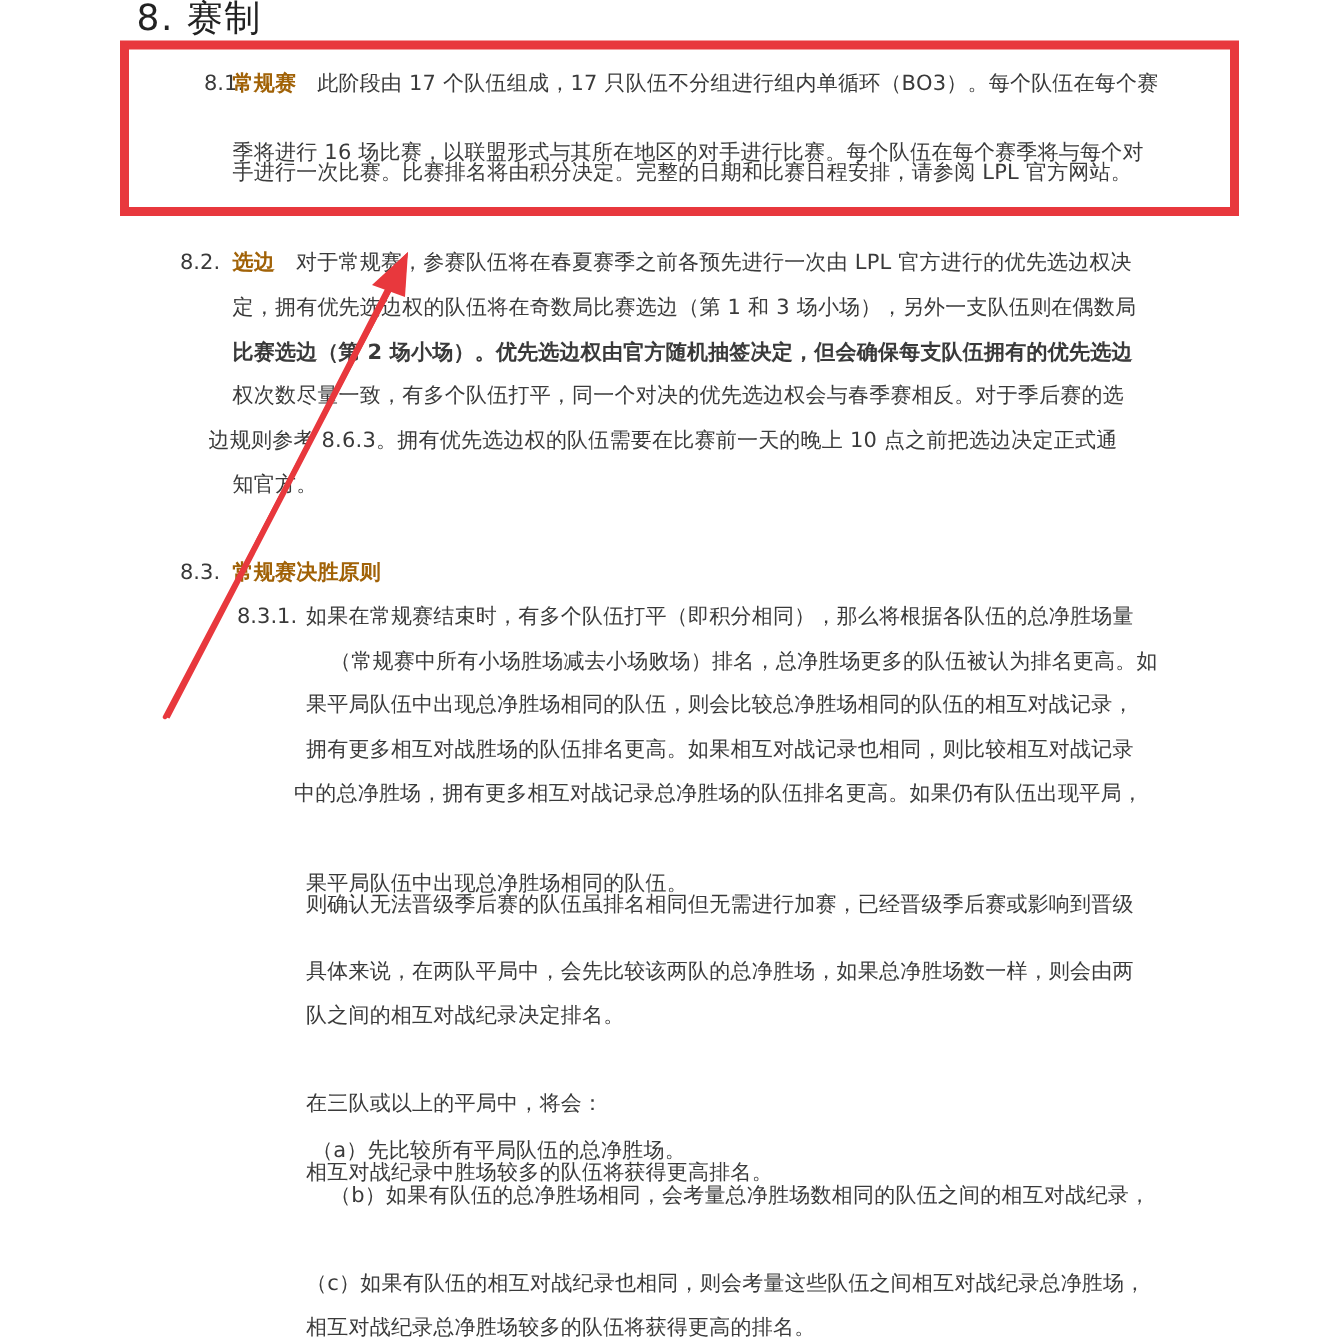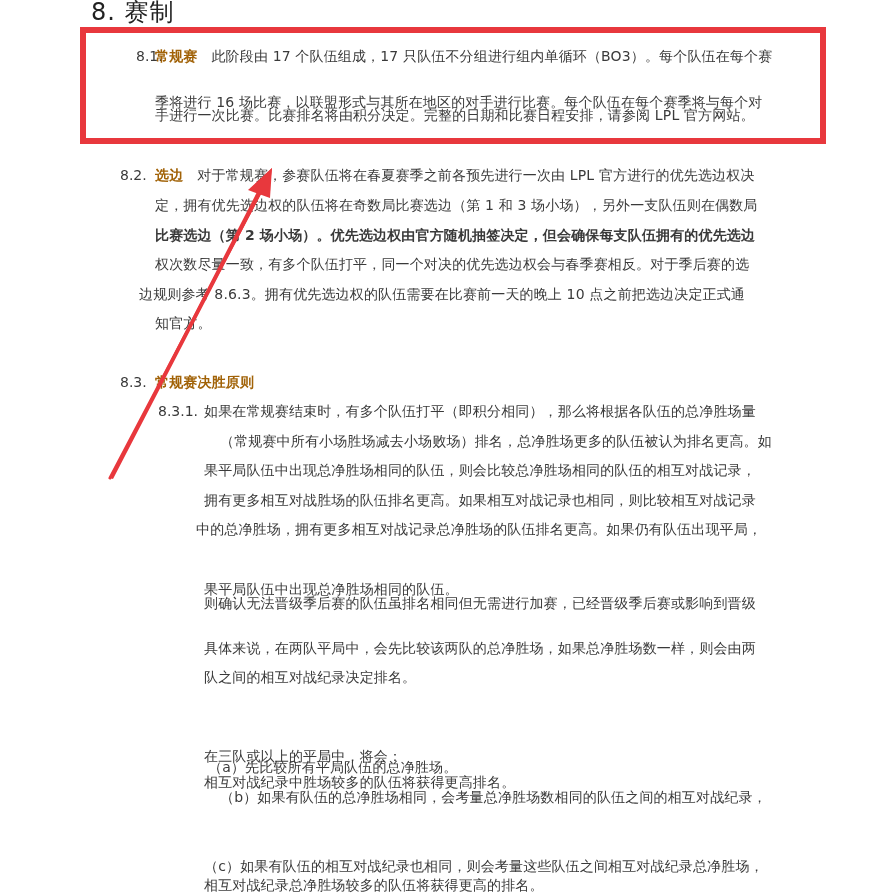--- a/index.html
+++ b/index.html
@@ -90,24 +90,24 @@
 <div class="abs line" style="left:204px;top:431px;margin-left:16px;">（常规赛中所有小场胜场减去小场败场）排名，总净胜场更多的队伍被认为排名更高。如</div>
 <div class="abs line" style="left:204px;top:460px;">果平局队伍中出现总净胜场相同的队伍，则会比较总净胜场相同的队伍的相互对战记录，</div>
 <div class="abs line" style="left:204px;top:490px;">拥有更多相互对战胜场的队伍排名更高。如果相互对战记录也相同，则比较相互对战记录</div>
 <div class="abs line" style="left:196px;top:519px;">中的总净胜场，拥有更多相互对战记录总净胜场的队伍排名更高。如果仍有队伍出现平局，</div>
 <div class="abs line" style="left:204px;top:549px;margin-top:44px;">则确认无法晋级季后赛的队伍虽排名相同但无需进行加赛，已经晋级季后赛或影响到晋级</div>
 <div class="abs line" style="left:204px;top:579px;">果平局队伍中出现总净胜场相同的队伍。</div>
 
 <div class="abs line" style="left:204px;top:638px;">具体来说，在两队平局中，会先比较该两队的总净胜场，如果总净胜场数一样，则会由两</div>
 <div class="abs line" style="left:204px;top:667px;">队之间的相互对战纪录决定排名。</div>
 
-<div class="abs line" style="left:204px;top:726px;margin-top:20px;">在三队或以上的平局中，将会：</div>
+<div class="abs line" style="left:204px;top:726px;">在三队或以上的平局中，将会：</div>
 <div class="abs line" style="left:208px;top:757px;">（a）先比较所有平局队伍的总净胜场。</div>
 <div class="abs line" style="left:220px;top:787px;">（b）如果有队伍的总净胜场相同，会考量总净胜场数相同的队伍之间的相互对战纪录，</div>
 <div class="abs line" style="left:204px;top:772px;">相互对战纪录中胜场较多的队伍将获得更高排名。</div>
-<div class="abs line" style="left:204px;top:846px;margin-top:10px;">（c）如果有队伍的相互对战纪录也相同，则会考量这些队伍之间相互对战纪录总净胜场，</div>
+<div class="abs line" style="left:204px;top:846px;">（c）如果有队伍的相互对战纪录也相同，则会考量这些队伍之间相互对战纪录总净胜场，</div>
 <div class="abs line" style="left:204px;top:875px;">相互对战纪录总净胜场较多的队伍将获得更高的排名。</div>
 
 <svg class="arrow-svg" viewBox="0 0 893 895" xmlns="http://www.w3.org/2000/svg">
   <path d="M110 478 L258 190 L252 187 L272 168 L268 196 L262 192 L113 479 Z" fill="#e8383d"></path>
   <line x1="110" y1="478" x2="262" y2="189" stroke="#e8383d" stroke-width="3" stroke-linecap="round"></line>
   <polygon points="272,168 248,190 270,198" fill="#e8383d"></polygon>
 </svg>
 
 </body></html>

